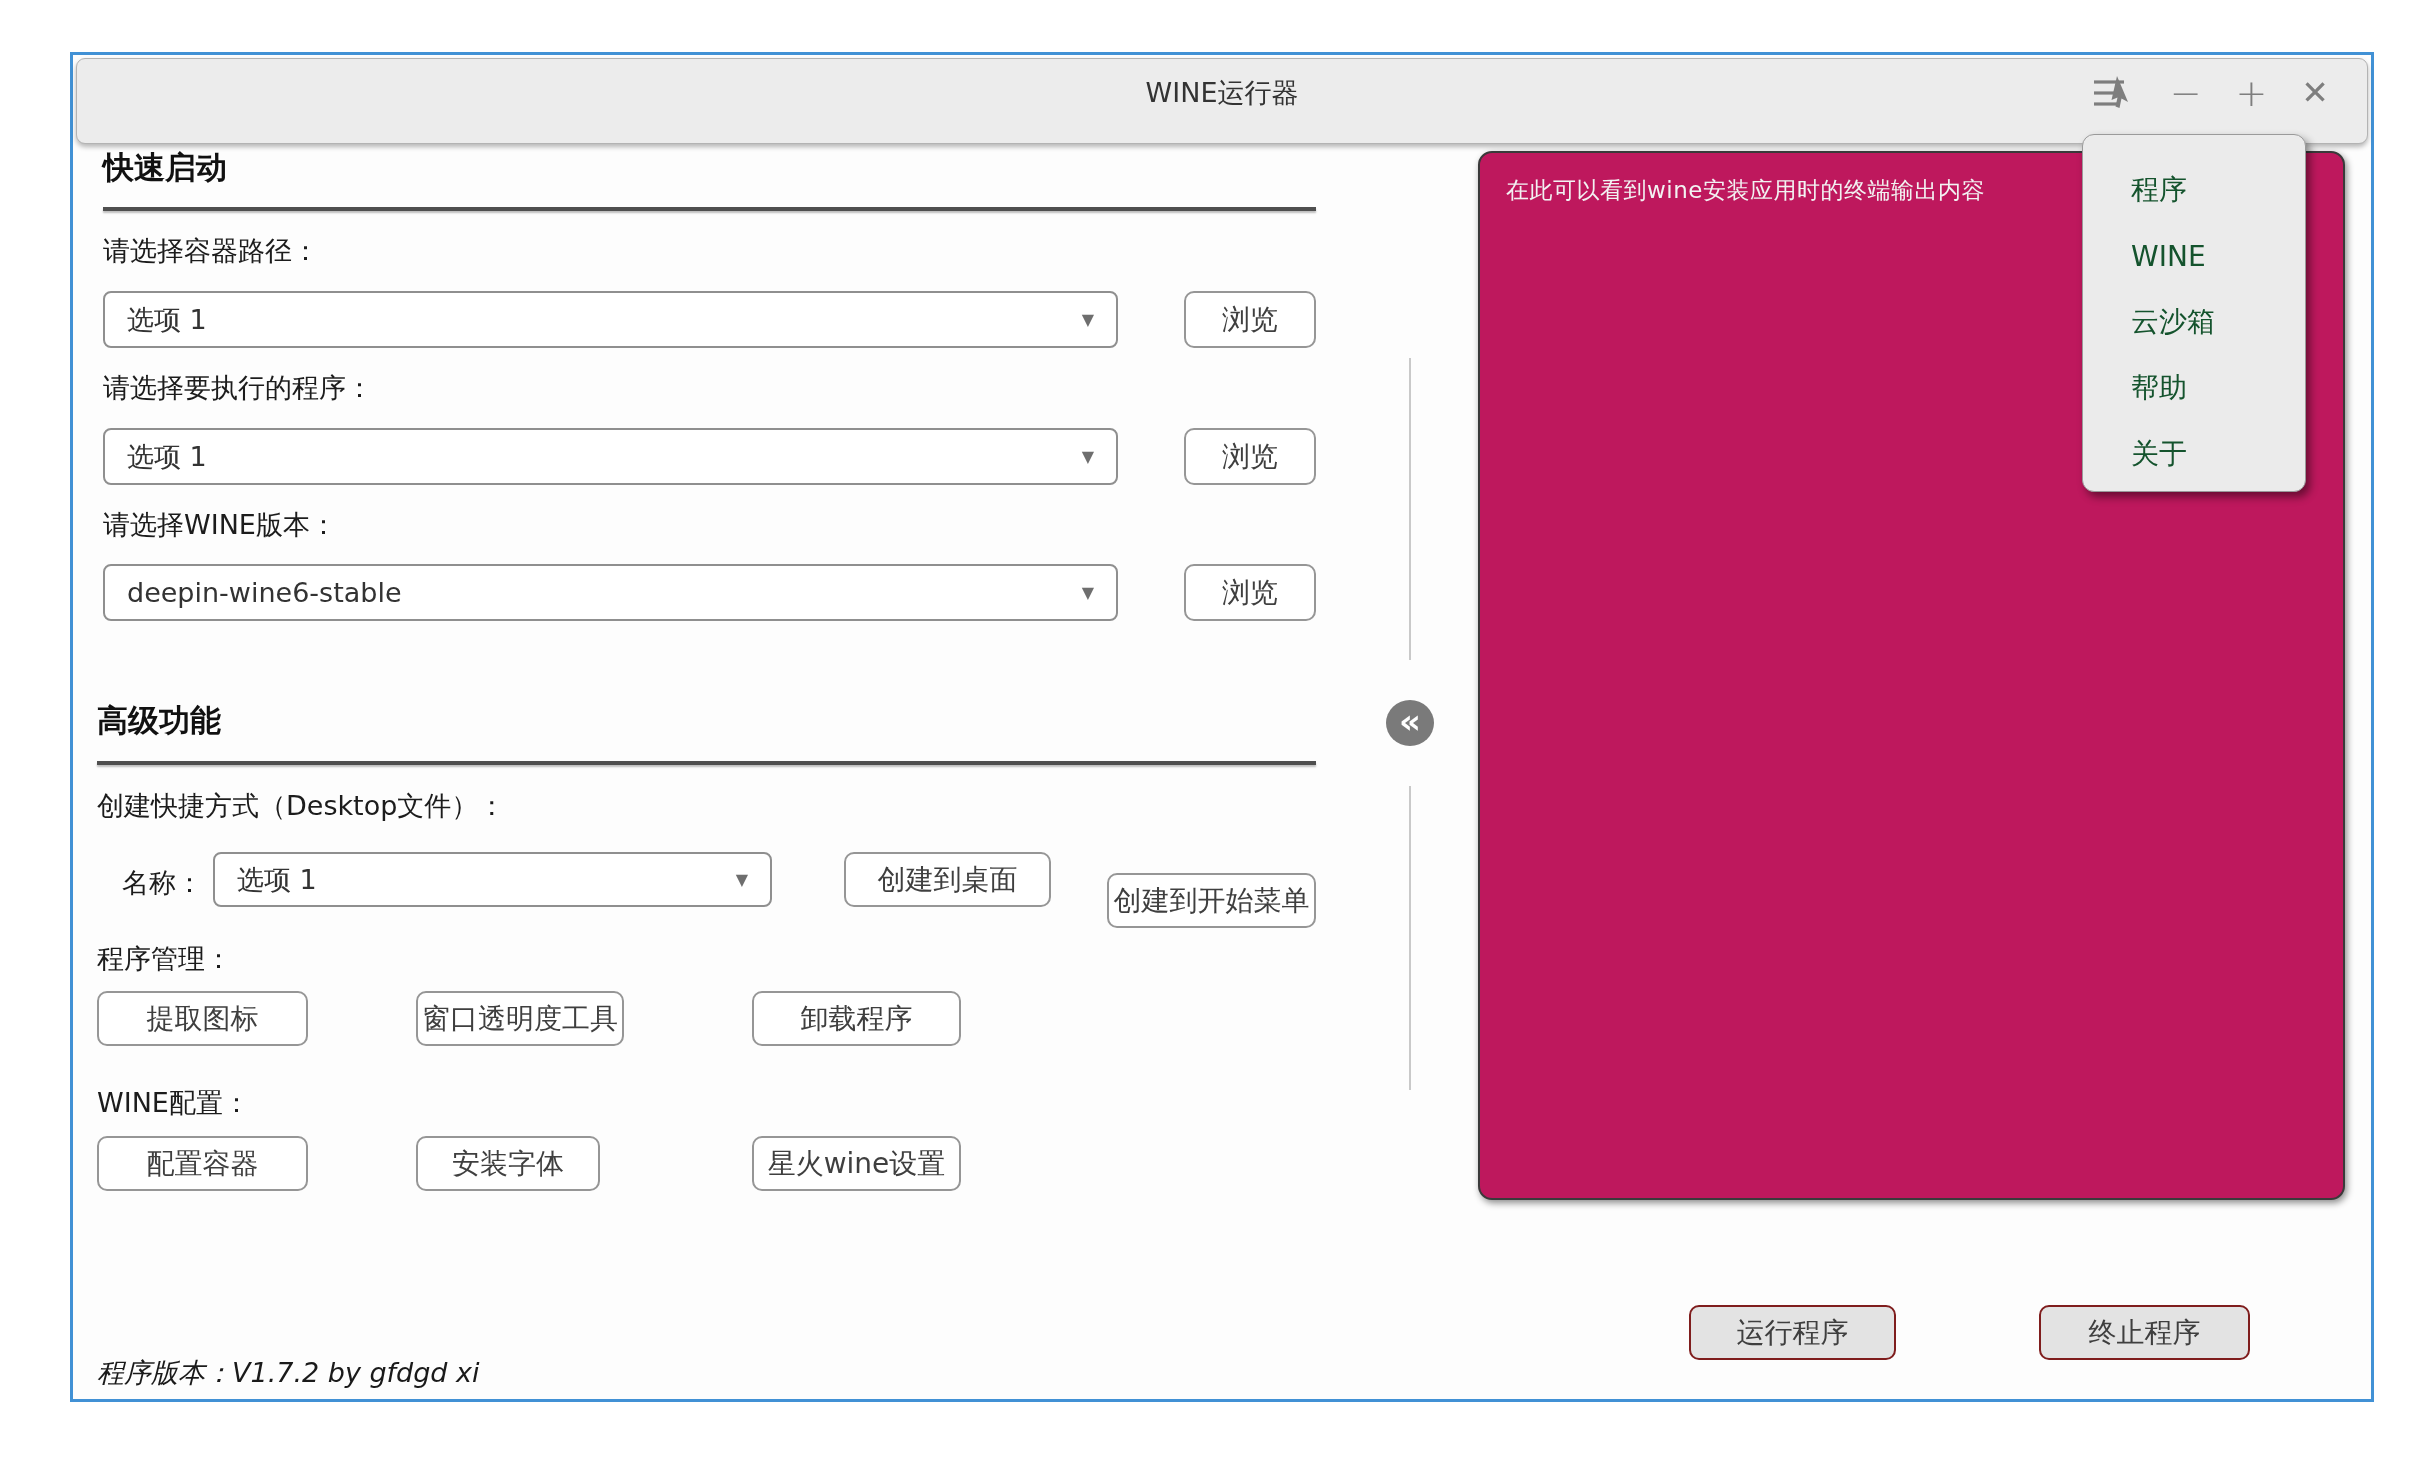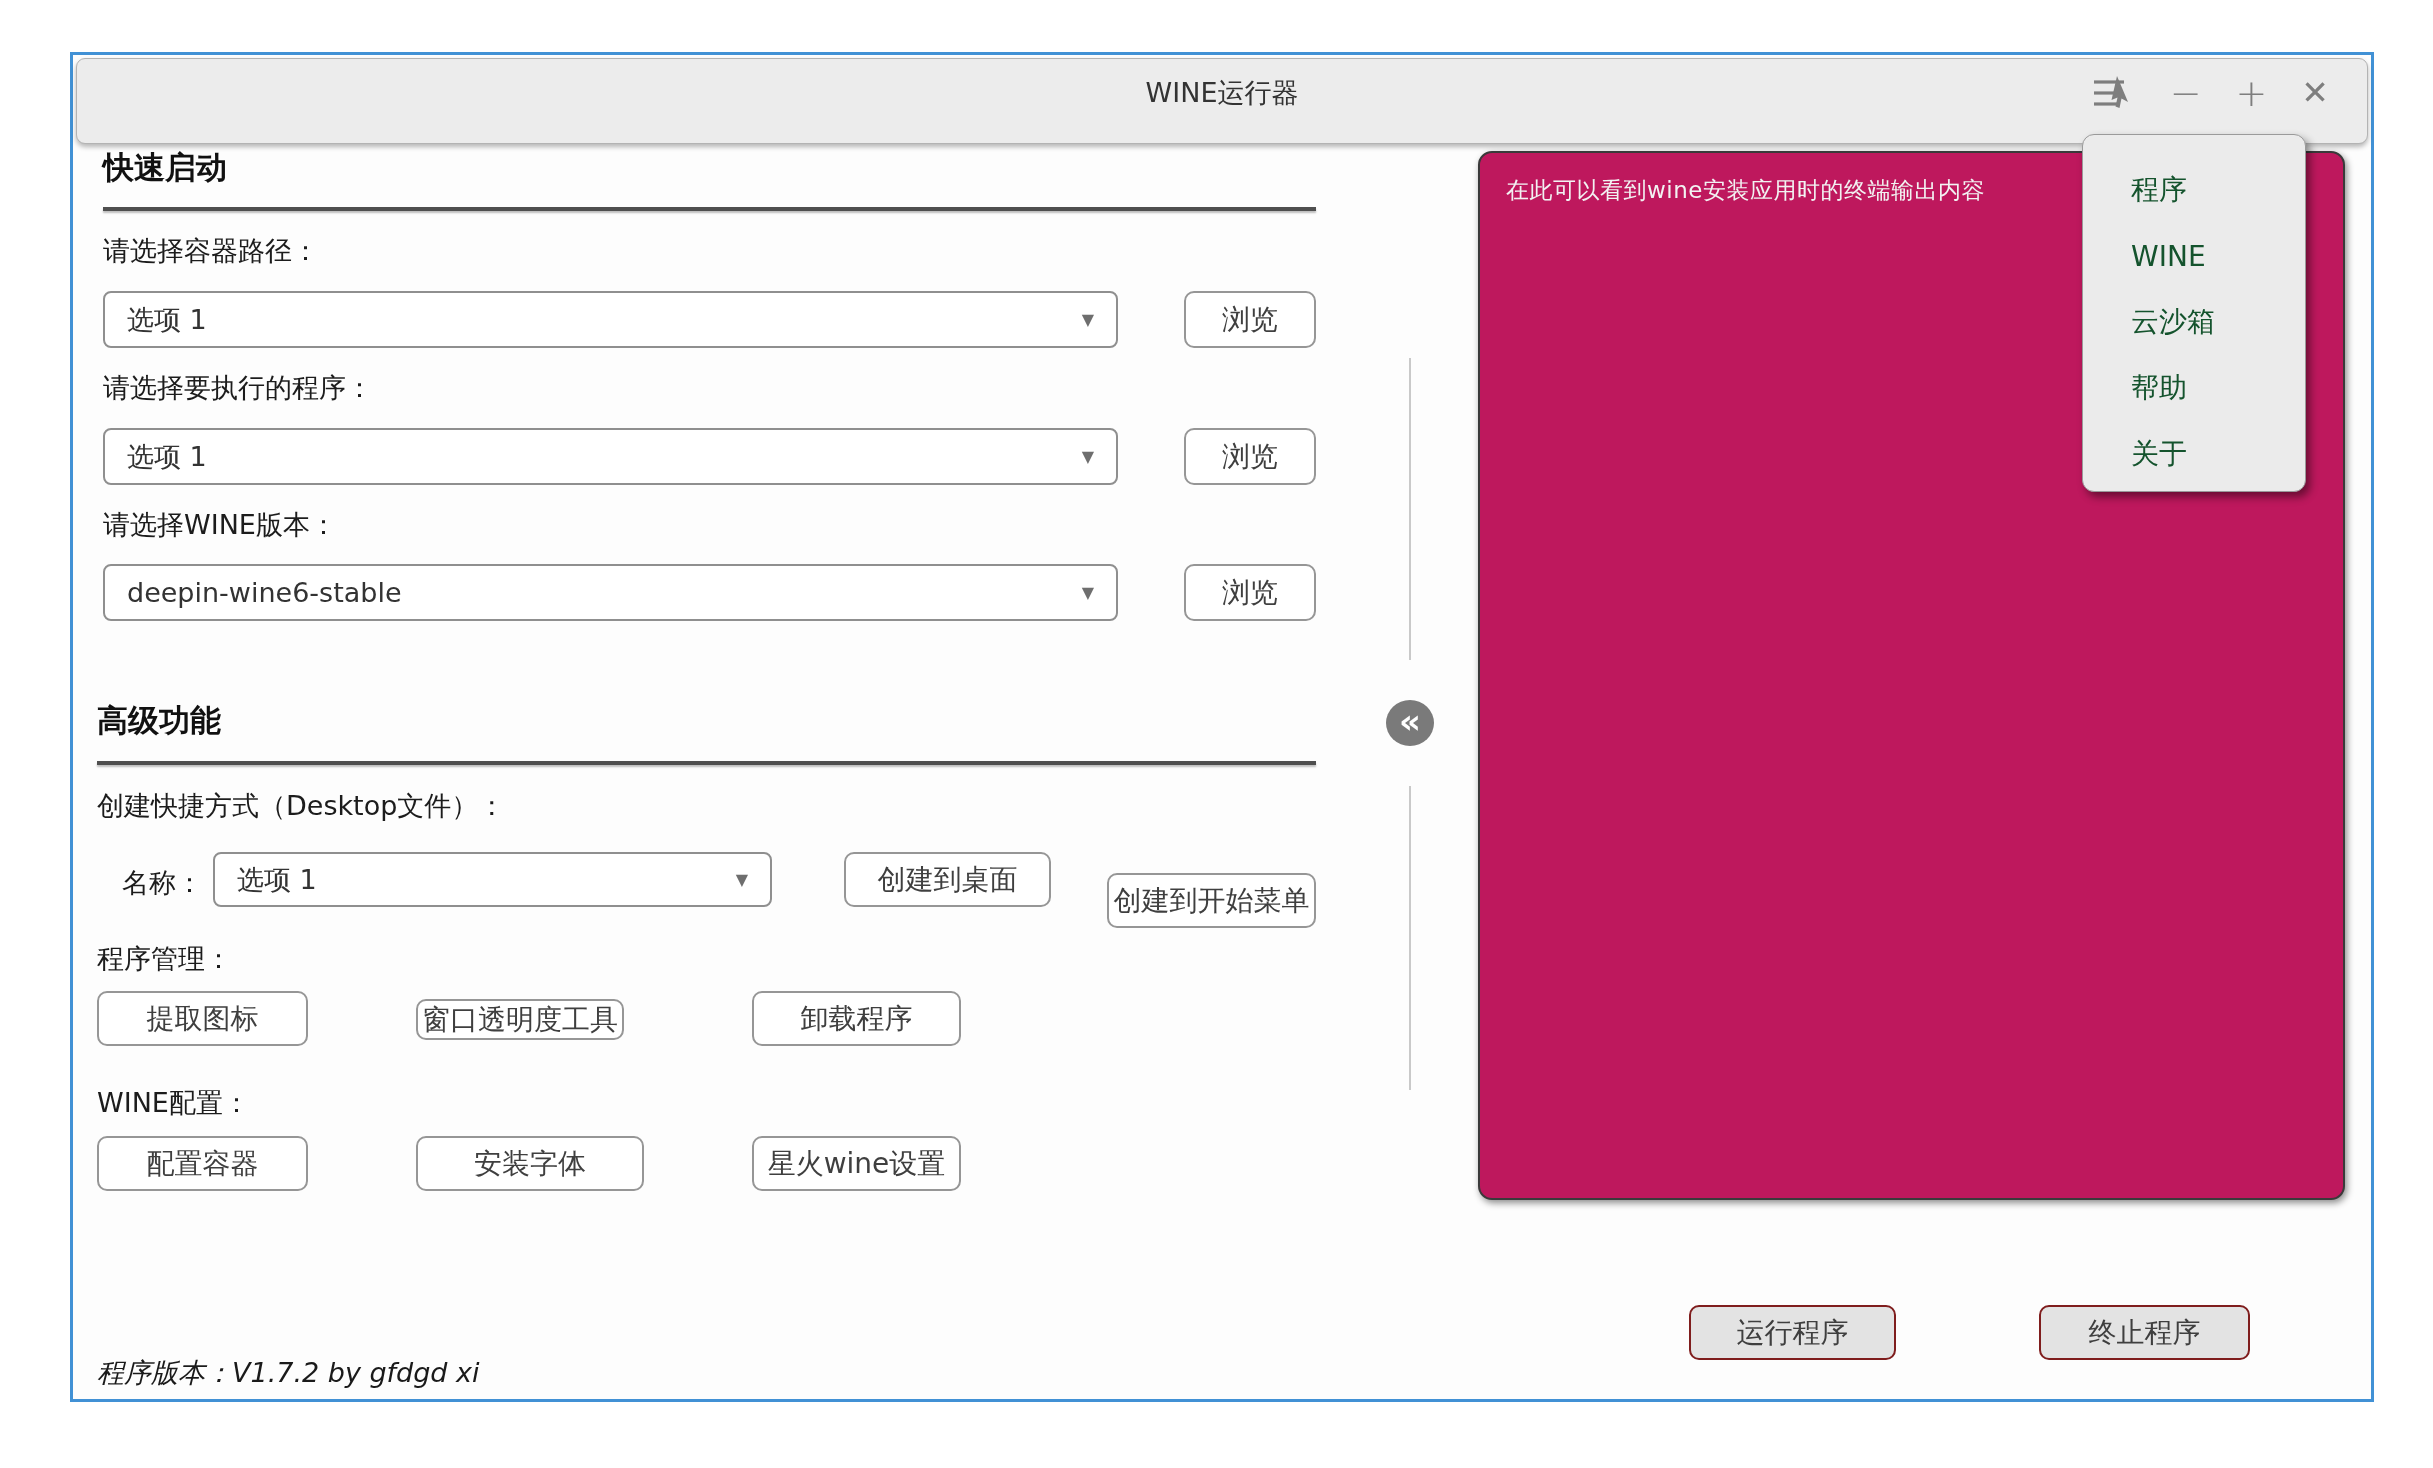--- a/index.html
+++ b/index.html
@@ -132,26 +132,26 @@
   <div class="label" style="left:49px; top:810px;">名称：</div>
   <div class="combo" style="left:140px; top:797px; width:559px; height:55px;">
     <span class="combo-value">选项 1</span>
     <span class="arrow">▼</span>
   </div>
   <div class="btn" style="left:771px; top:797px; width:207px; height:55px;">创建到桌面</div>
   <div class="btn" style="left:1034px; top:818px; width:209px; height:55px;">创建到开始菜单</div>
 
   <div class="label" style="left:24px; top:886px;">程序管理：</div>
   <div class="btn" style="left:24px;  top:936px; width:211px; height:55px;">提取图标</div>
-  <div class="btn" style="left:343px; top:936px; width:208px; height:41px;margin-top:8px;">窗口透明度工具</div>
+  <div class="btn" style="left:343px; top:936px; width:208px; height:55px;">窗口透明度工具</div>
   <div class="btn" style="left:679px; top:936px; width:209px; height:55px;">卸载程序</div>
 
   <div class="label" style="left:24px; top:1030px;">WINE配置：</div>
   <div class="btn" style="left:24px;  top:1081px; width:211px; height:55px;">配置容器</div>
-  <div class="btn" style="left:343px; top:1081px; width:228px; height:55px;">安装字体</div>
+  <div class="btn" style="left:343px; top:1081px; width:184px; height:55px;">安装字体</div>
   <div class="btn" style="left:679px; top:1081px; width:209px; height:55px;">星火wine设置</div>
 
   <div class="version">程序版本：V1.7.2 by gfdgd xi</div>
 
   <div class="divider-seg" style="left:1336px; top:303px; height:302px;"></div>
   <div class="divider-seg" style="left:1336px; top:731px; height:304px;"></div>
   <div class="collapse-btn" style="left:1313px; top:645px;">
     <span>«</span>
   </div>
 

